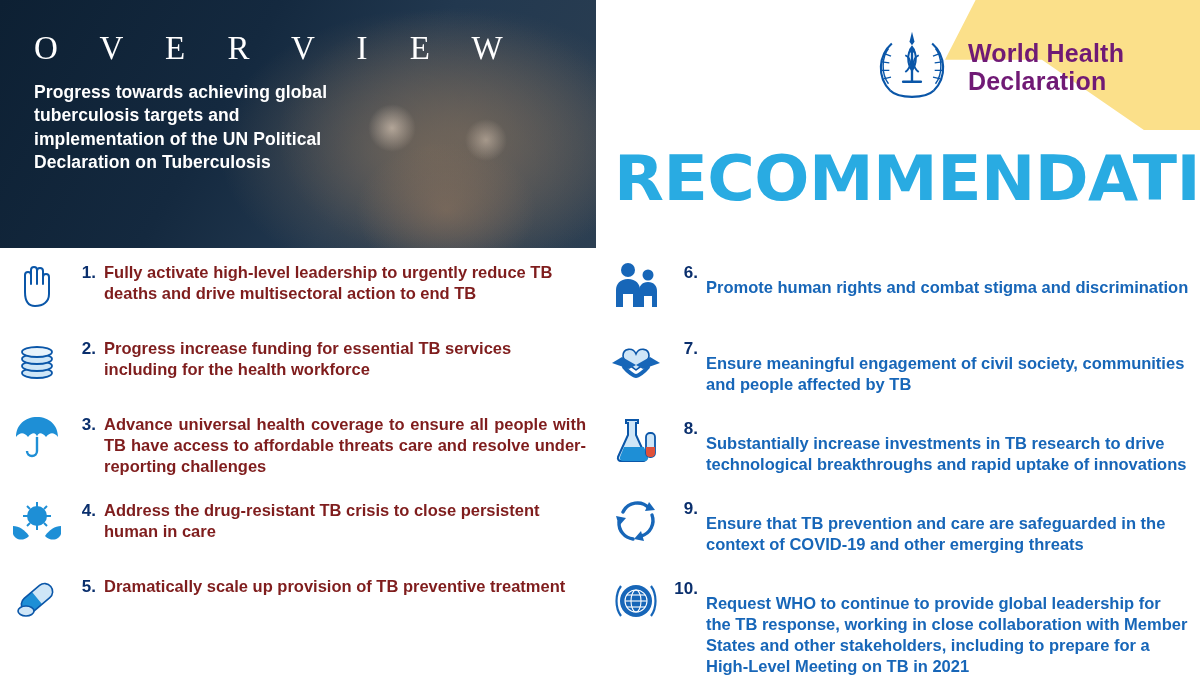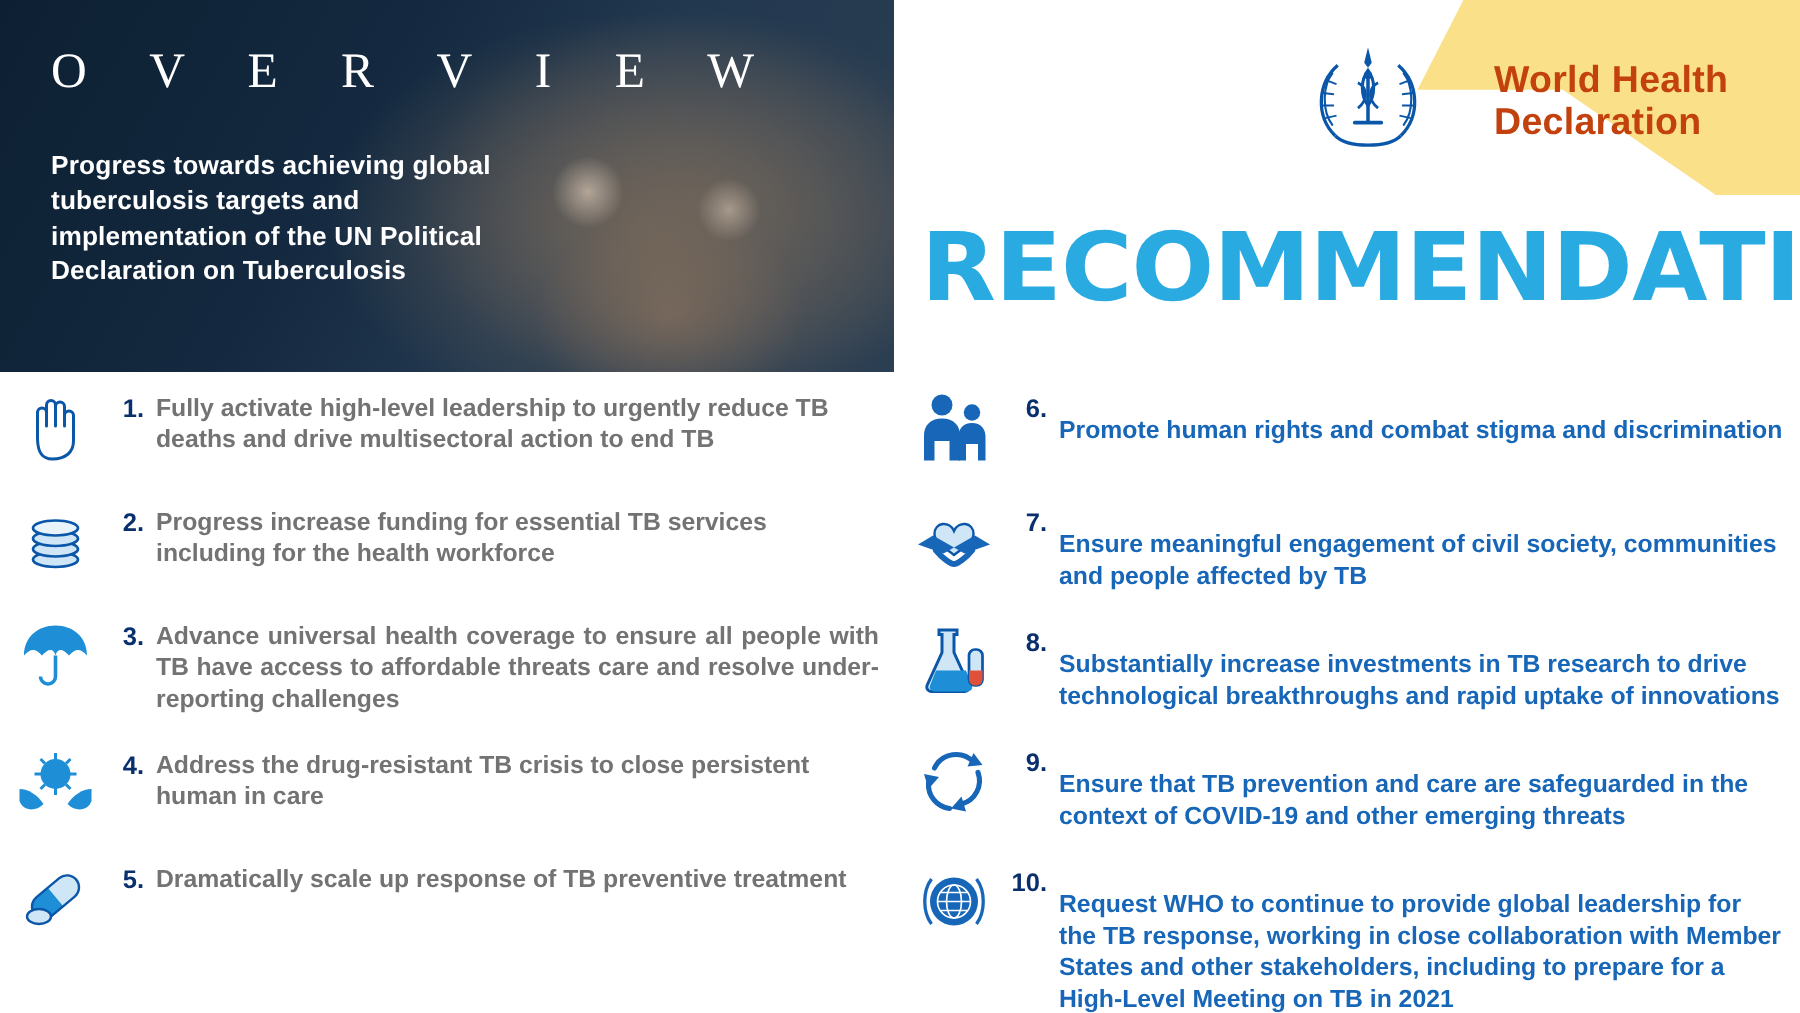--- a/index.html
+++ b/index.html
@@ -31,39 +31,39 @@
   }
   .hero-inner { position: relative; z-index: 3; padding: 30px 34px 0 34px; }
   .overview-word {
     color: #ffffff;
     font-size: 33px;
     letter-spacing: 17px;
     font-weight: 400;
     font-family: "Liberation Serif", serif;
   }
   .hero-sub {
-    margin-top: 32px;
+    margin-top: 14px;
     color: #ffffff;
     font-size: 17.5px;
     font-weight: bold;
     line-height: 1.33;
     max-width: 340px;
     letter-spacing: .1px;
   }
 
   
   .right-head { position: absolute; left: 596px; top: 0; width: 604px; height: 248px; background:#fff; }
   .yellow-shape {
     position: absolute; right: 0; top: 0; width: 255px; height: 130px;
     background: #fbe08a;
     clip-path: polygon(12% 0, 100% 0, 100% 100%, 78% 100%, 38% 46%, 0 46%);
   }
   .who-lockup { position: absolute; left: 274px; top: 25px; display: flex; align-items: center; gap: 14px; z-index: 4;}
   .who-emblem { width: 84px; height: 84px; }
-  .who-text { color: #c2410c; font-size: 25px; font-weight: bold; line-height: 1.12; letter-spacing: .2px; margin-left: 28px; }
+  .who-text { color: #701a75; font-size: 25px; font-weight: bold; line-height: 1.12; letter-spacing: .2px; }
 
   .rec-title {
     position: absolute; left: 18px; top: 142px;
     color: #29abe2;
     font-size: 63px;
     font-weight: bold;
     letter-spacing: -0.5px;
     font-family: "DejaVu Sans", sans-serif;
     transform: scaleX(1.03);
     transform-origin: left center;
@@ -79,21 +79,21 @@
     width: 74px; min-width: 74px; height: 60px;
     display: flex; align-items: center; justify-content: center;
   }
   .col-right .icon-cell { width: 72px; min-width: 72px; }
   .num {
     color: #0a2f6d; font-weight: bold; font-size: 17px;
     min-width: 30px; text-align: right; padding-top: 8px; padding-right: 8px;
   }
   .col-right .num { min-width: 34px; }
   .txt {
-    color: #737373;
+    color: #7f1d1d;
     font-weight: bold;
     font-size: 16.5px;
     line-height: 1.27;
     padding-top: 7px;
     padding-right: 10px;
   }
   .txt.justify { text-align: justify; }
   .col-right .txt { color: #1766b8; margin-top: 15px; }
   .item-5 { margin-top: 4px; }
 </style>
@@ -220,21 +220,21 @@
         <svg width="48" height="42" viewBox="0 0 48 42">
           <g transform="rotate(-40 24 20)">
             <rect x="6" y="12" width="36" height="16" rx="8" fill="#1e8fd6"></rect>
             <path d="M24 12 h10 a8 8 0 010 16 H24 Z" fill="#cfe6f7"></path>
             <rect x="6" y="12" width="36" height="16" rx="8" fill="none" stroke="#0a56a8" stroke-width="1.6"></rect>
           </g>
           <ellipse cx="13" cy="33" rx="8" ry="5" fill="#cfe6f7" stroke="#0a56a8" stroke-width="1.6"></ellipse>
         </svg>
       </div>
       <div class="num">5.</div>
-      <div class="txt">Dramatically scale up response of TB preventive treatment</div>
+      <div class="txt">Dramatically scale up provision of TB preventive treatment</div>
     </div>
   </div>
 
   <div class="col col-right">
 
     <div class="item">
       <div class="icon-cell">
         <svg width="50" height="48" viewBox="0 0 50 48">
           <circle cx="17" cy="9" r="7" fill="#1766b8"></circle>
           <path d="M17 18 c-8 0-12 5-12 11 v17 h7 v-13 h10 v13 h7 V29 c0-6-4-11-12-11Z" fill="#1766b8"></path>

